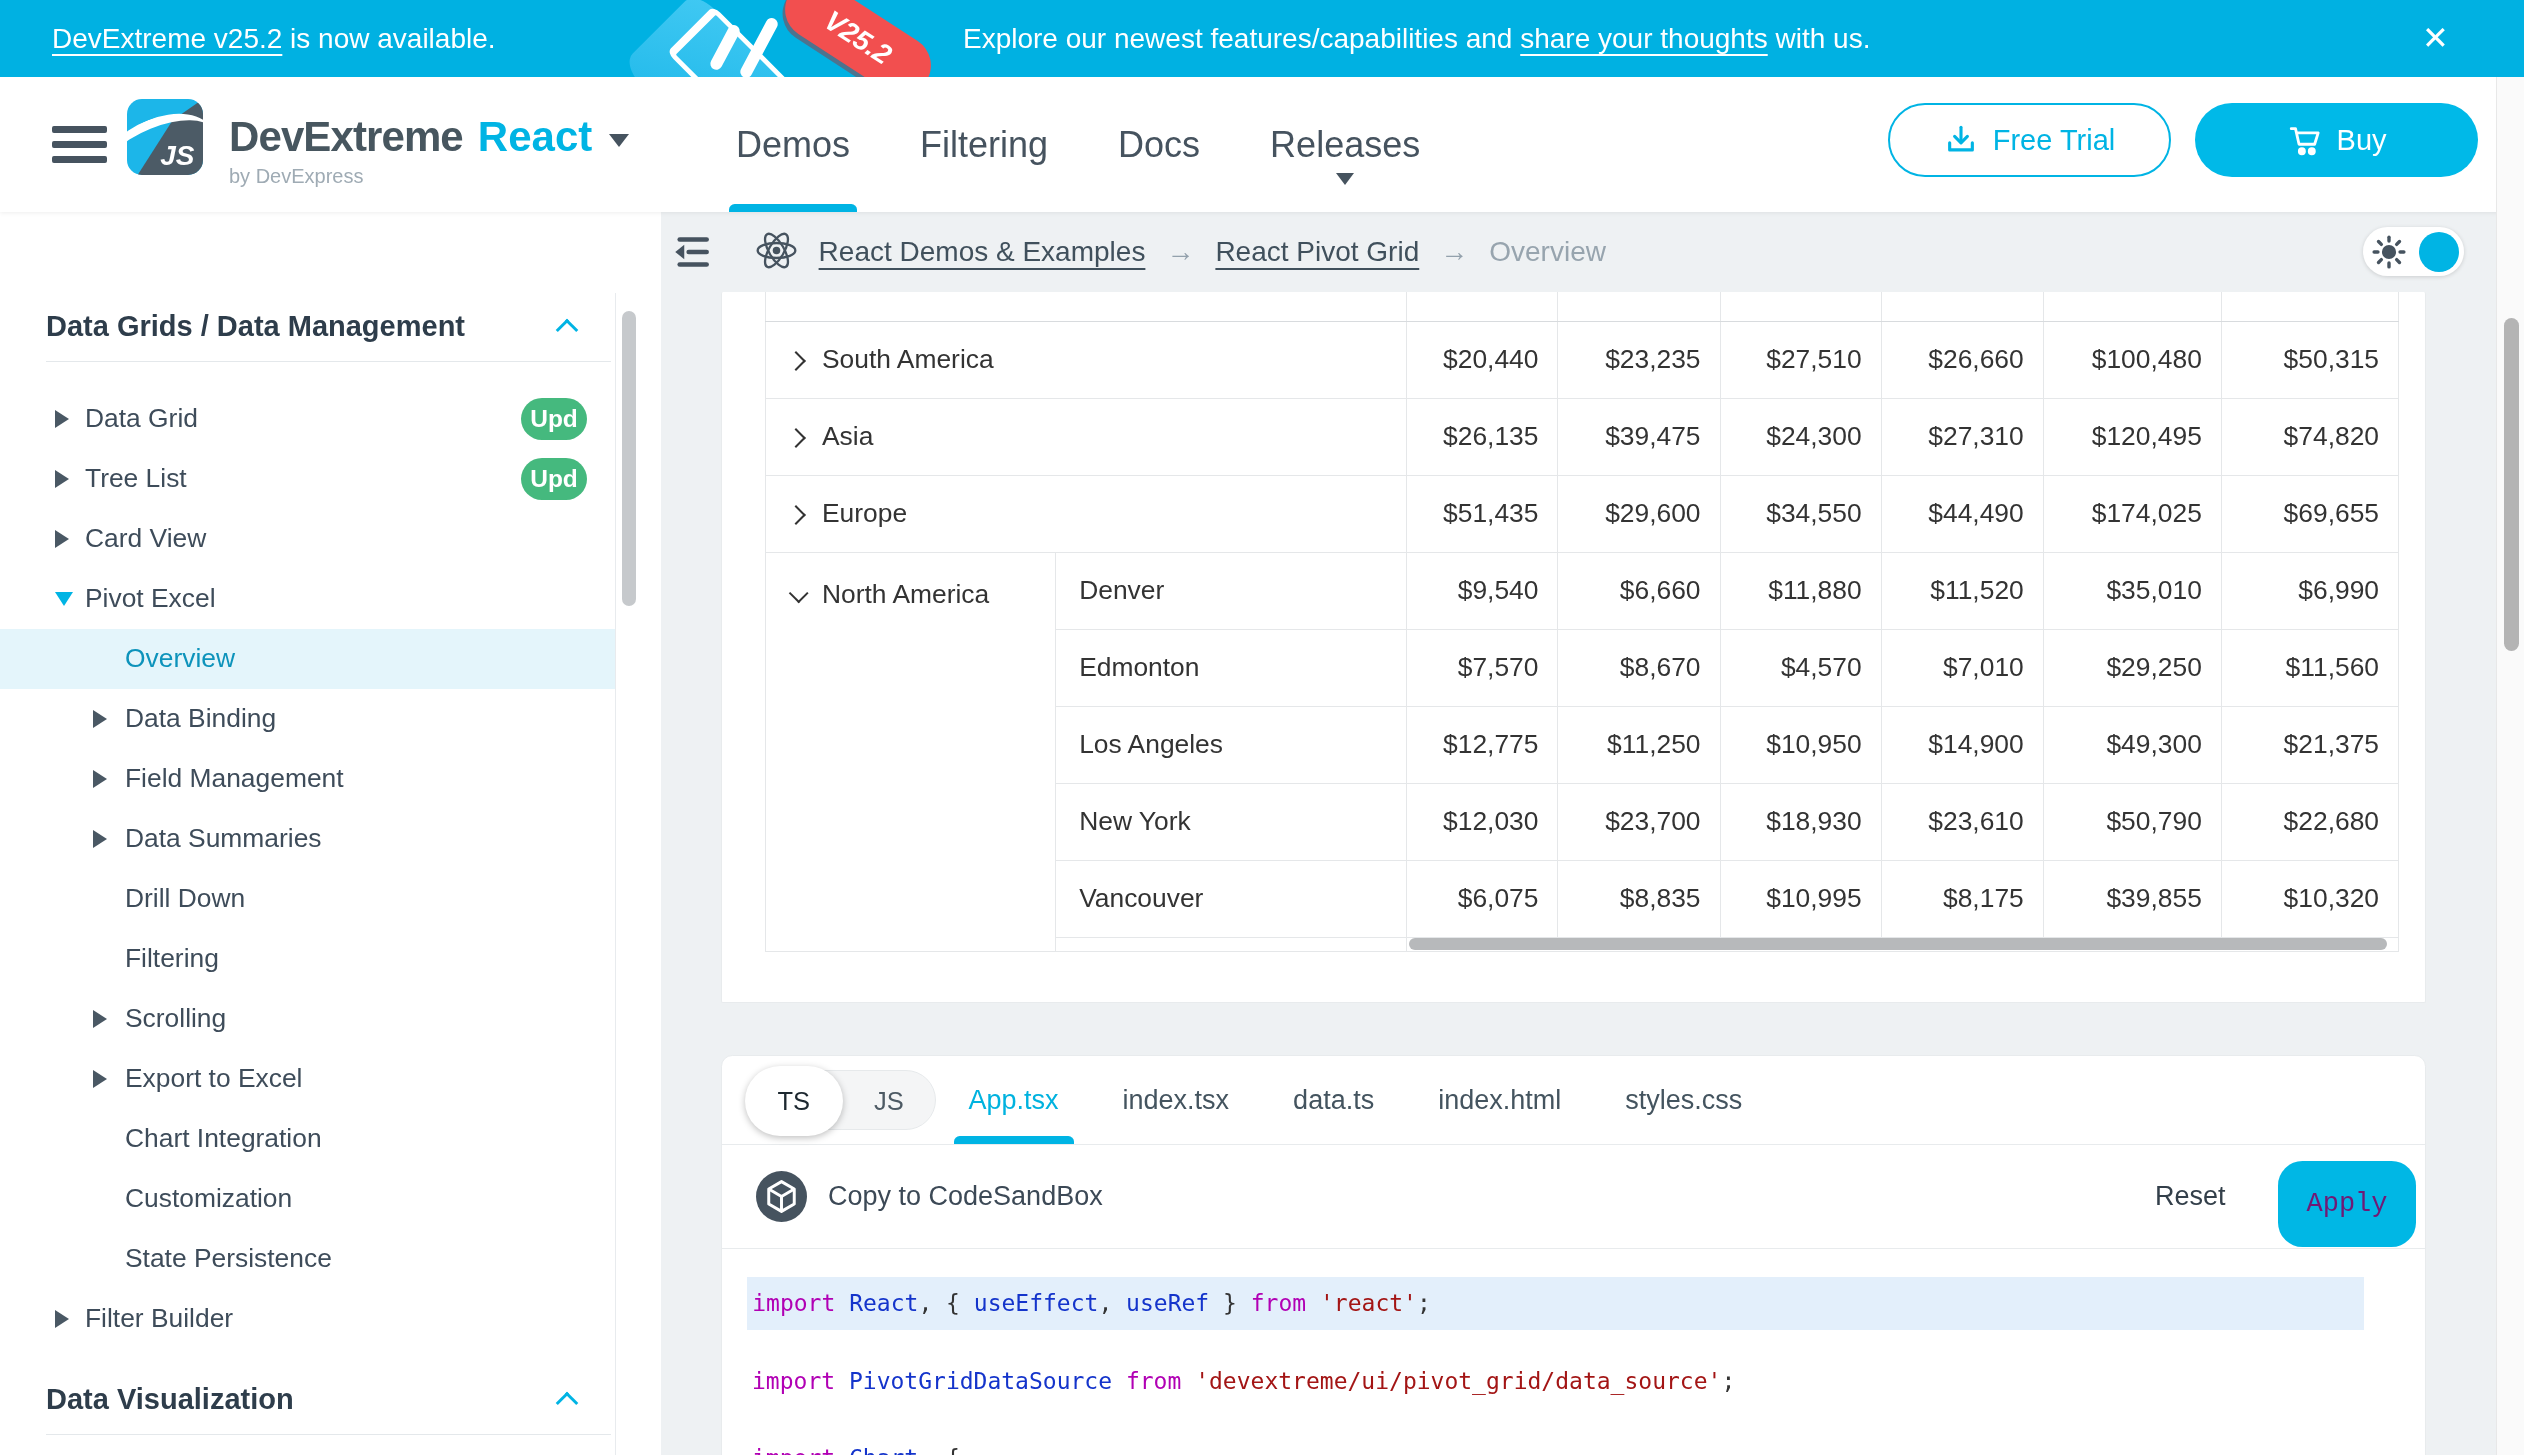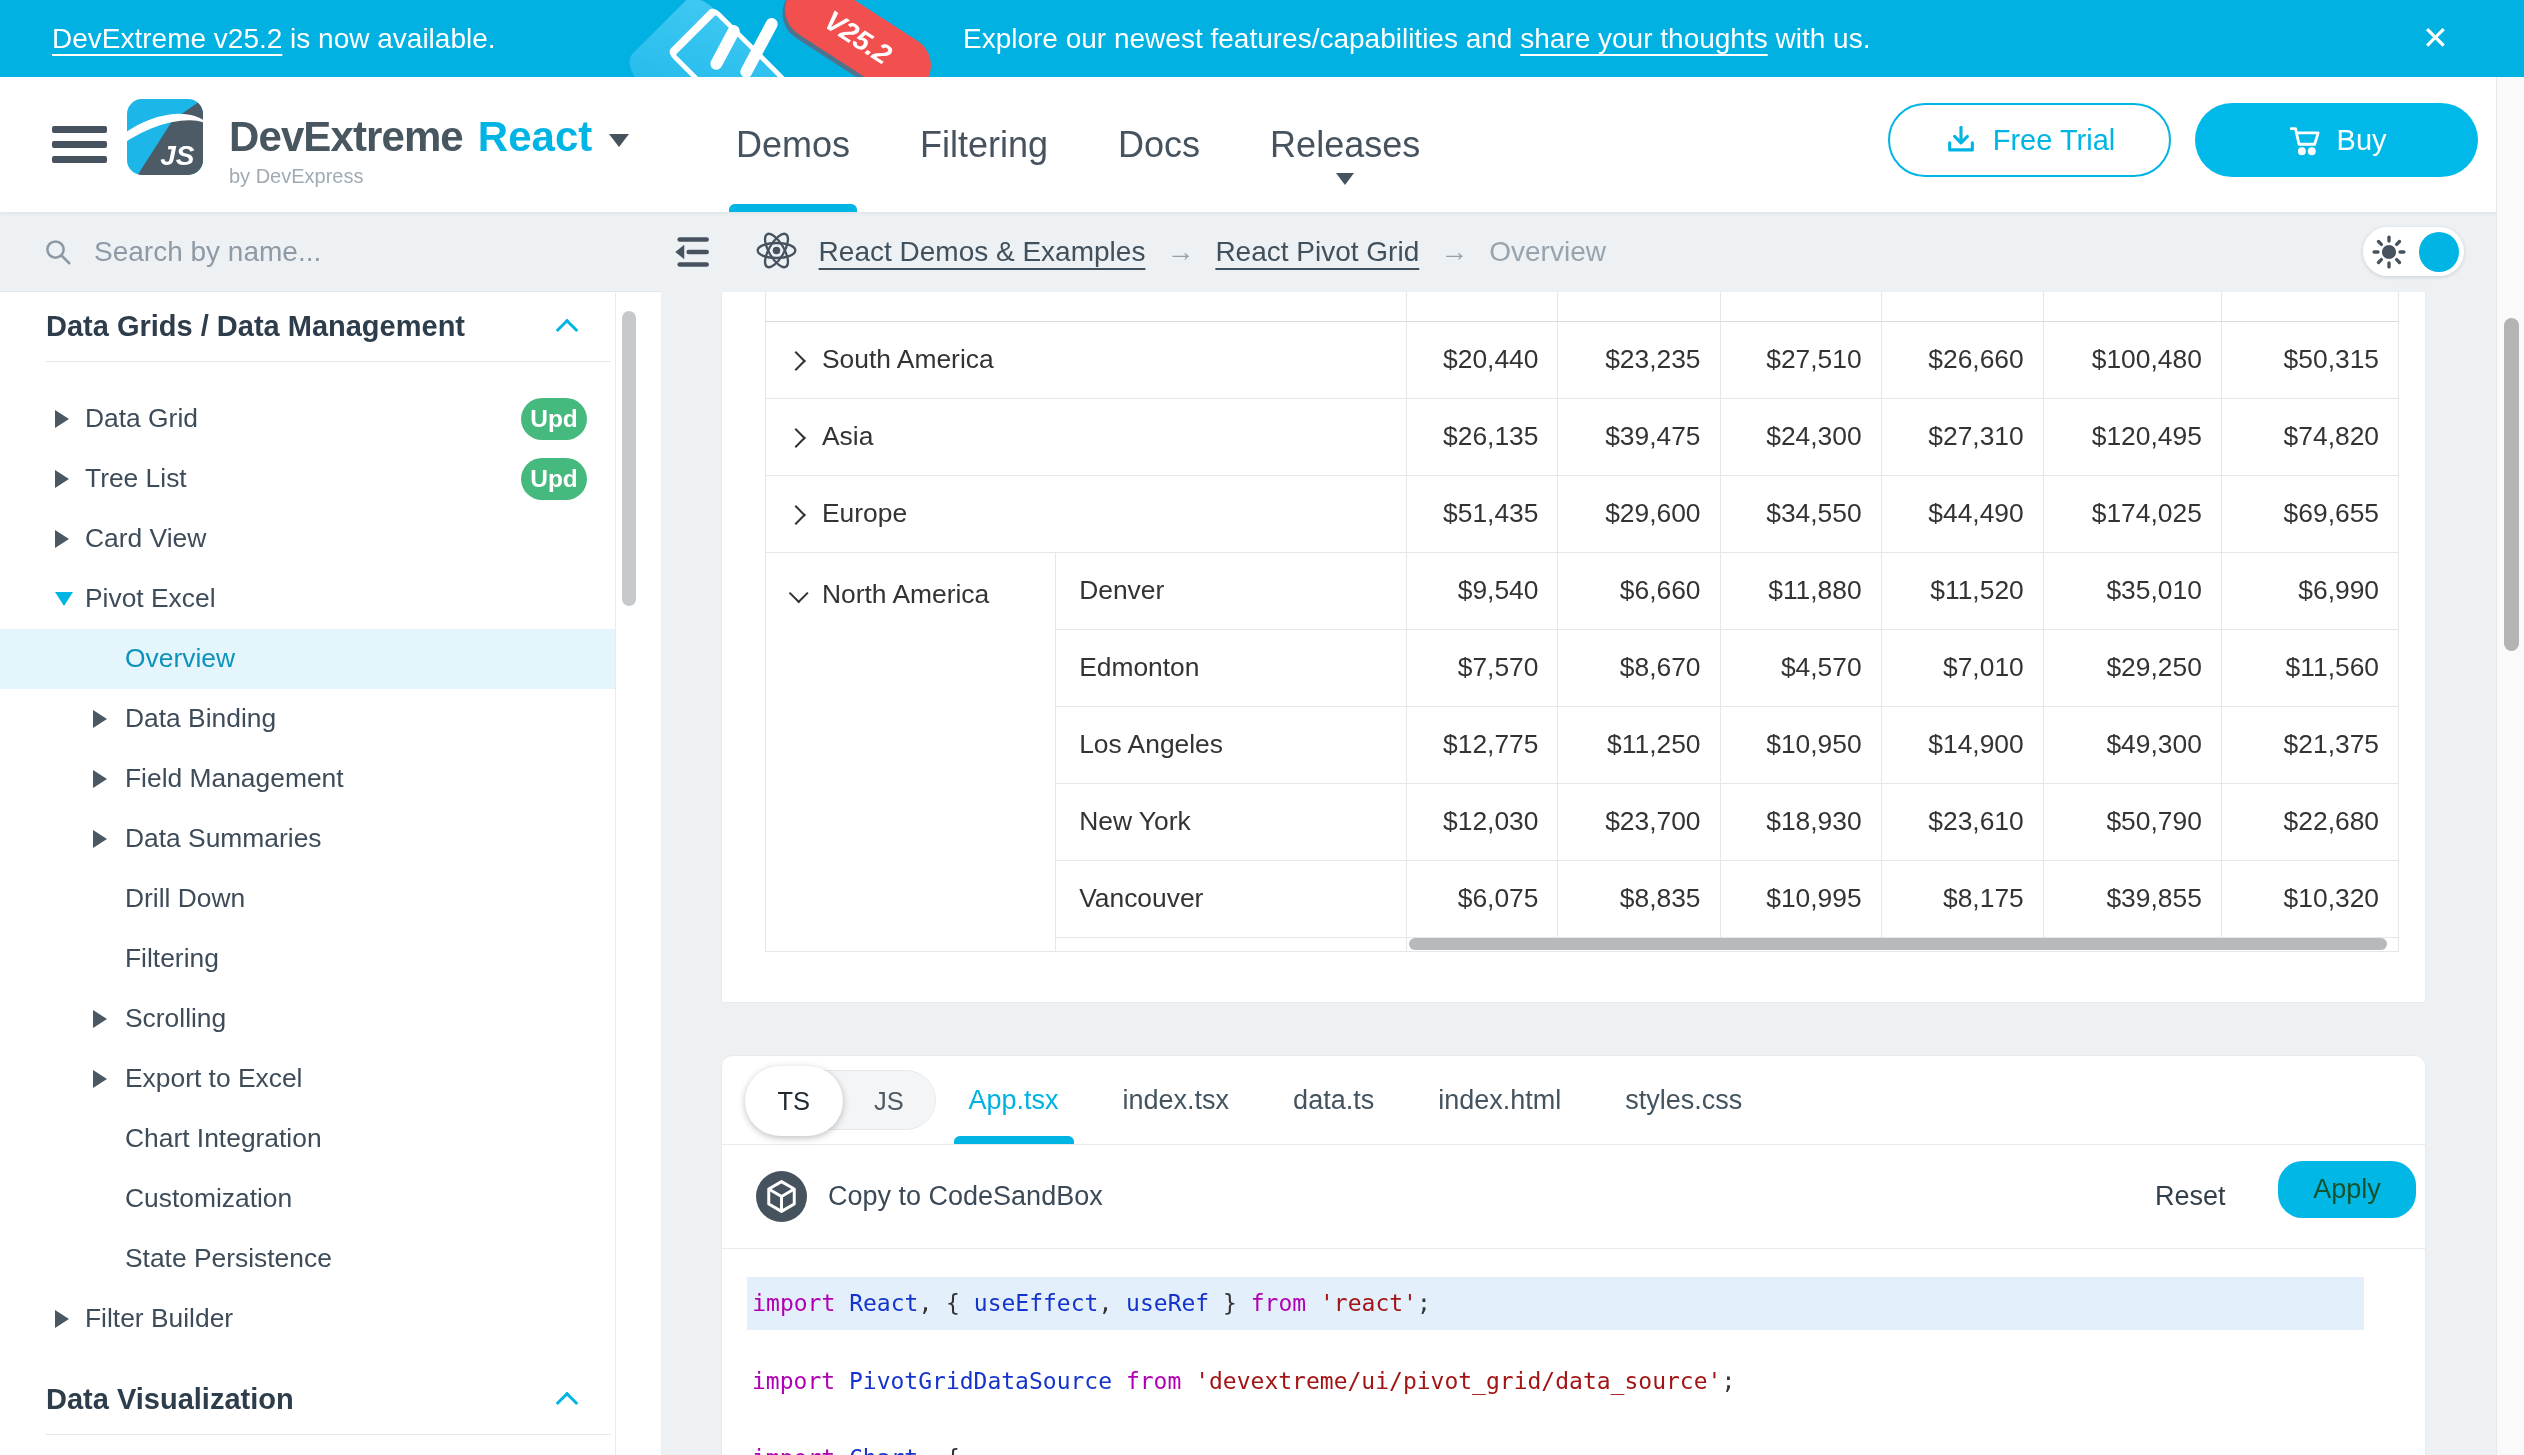--- a/index.html
+++ b/index.html
@@ -123,22 +123,22 @@
   .lang-js { position:absolute; right:0; top:0; width:91px; height:60px; display:flex; align-items:center; justify-content:center;
     font-size:25.5px; color:#4d5a64; }
   .file-tabs { display:flex; gap:64px; margin-left:33px; height:100%; align-items:center; }
   .file-tab { position:relative; font-size:27px; color:#44545f; height:100%; display:flex; align-items:center; cursor:pointer; }
   .file-tab.active { color:#00b2df; }
   .tab-underline { position:absolute; left:-15px; right:-15px; bottom:0; height:8.5px; background:#00b4e4; border-radius:5.7px 5.7px 0 0; }
   .sandbox-row { position:relative; height:104px; border-bottom:0.9px solid #e8ebed; display:flex; align-items:center; }
   .csb-icon { margin-left:34px; display:flex; cursor:pointer; }
   .csb-label { font-size:27px; color:#3c4956; margin-left:21px; cursor:pointer; }
   .reset { position:absolute; left:1433px; font-size:27px; color:#333f4a; cursor:pointer; }
-  .apply { position:absolute; left:1556px; top:16px; width:138px; height:57px; border:none; border-radius:24.5px;
-    background:#00b7e5; color:#14532d; font-size:27px; font-family:Liberation Sans, sans-serif; cursor:pointer; }
+  .apply { position:absolute; left:1556px; top:16px; width:138px; height:86px; border:none; border-radius:24.5px;
+    background:#00b7e5; color:#701a75; font-size:27px; font-family:Liberation Mono, monospace; cursor:pointer; }
   .code-area { position:relative; padding-top:28px; height:242px; cursor:text; }
   .code-line { height:53px; line-height:53px; margin-bottom:24.5px; padding-left:30px;
     font-family:"DejaVu Sans Mono","Liberation Mono",monospace; font-size:23px; white-space:pre; }
   .code-line.hl { background:#e3effb; width:1617px; margin-left:24.5px; padding-left:5.7px; }
 
   
   .page-scrollbar { position:absolute; right:0; top:77px; width:28px; height:1379px; background:#fafafa;
     border-left:0.9px solid #e8e8e8; z-index:40; cursor:pointer; }
   .page-thumb { position:absolute; left:6.6px; top:241px; width:15px; height:333px; border-radius:7.6px; background:#b4b4b4; }
 </style>
@@ -213,27 +213,20 @@
           <path d="M3 4 h3 l2.5 11 h11 l2.5 -8 H7"></path>
           <circle cx="10.5" cy="20" r="1.8" fill="#fff"></circle>
           <circle cx="17.5" cy="20" r="1.8" fill="#fff"></circle>
         </svg>
       <span>Buy</span>
     </button>
   </div>
 </div>
 
 <aside class="sidebar">
-  <div class="search-row">
-    <svg width="30" height="30" viewBox="0 0 24 24">
-        <circle cx="10" cy="10" r="6.5" fill="none" stroke="#8d99a4" stroke-width="2"></circle>
-        <line x1="15" y1="15" x2="21" y2="21" stroke="#8d99a4" stroke-width="2" stroke-linecap="round"></line>
-      </svg>
-    <input class="search-input" placeholder="Search by name..." style="">
-  </div>
   <div class="side-list">
       <div class="side-header">
         <span class="label">Data Grids / Data Management</span>
         <span class="chev-up"></span>
       </div>
       <div class="side-divider"></div>
       <div class="side-item lv1">
         <span class="arrow tri-right"></span>
         <span class="label">Data Grid</span>
         <span class="badge">Upd</span>

